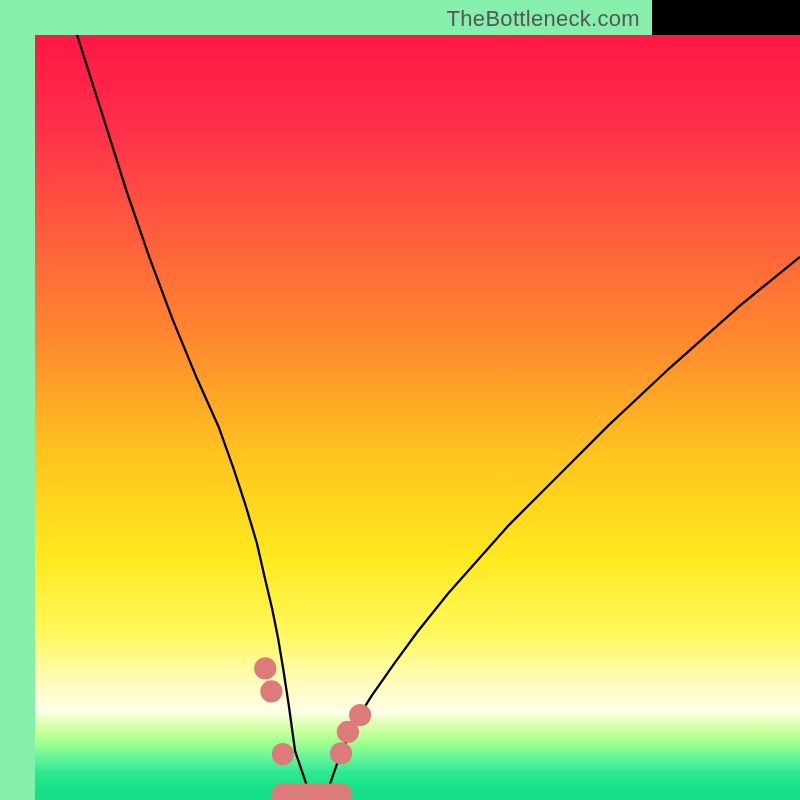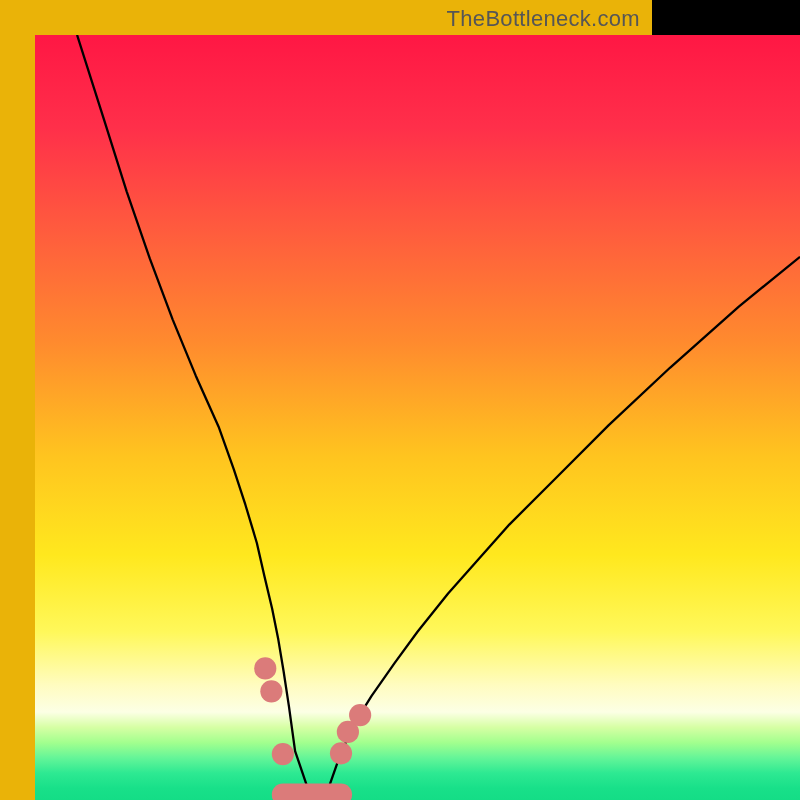--- a/index.html
+++ b/index.html
@@ -6,21 +6,21 @@
     margin: 0;
     padding: 0;
     width: 800px;
     height: 800px;
     background: #000000;
     overflow: hidden;
   }
   .outer {
     width: 652px;
     height: 800px;
-    background: #eab308;
+    background: #86efac;
     position: relative;
   }
   .watermark {
     position: absolute;
     top: 6px;
     right: 12px;
     font-family: Arial, Helvetica, sans-serif;
     font-size: 22px;
     font-weight: 500;
     color: #565656;

